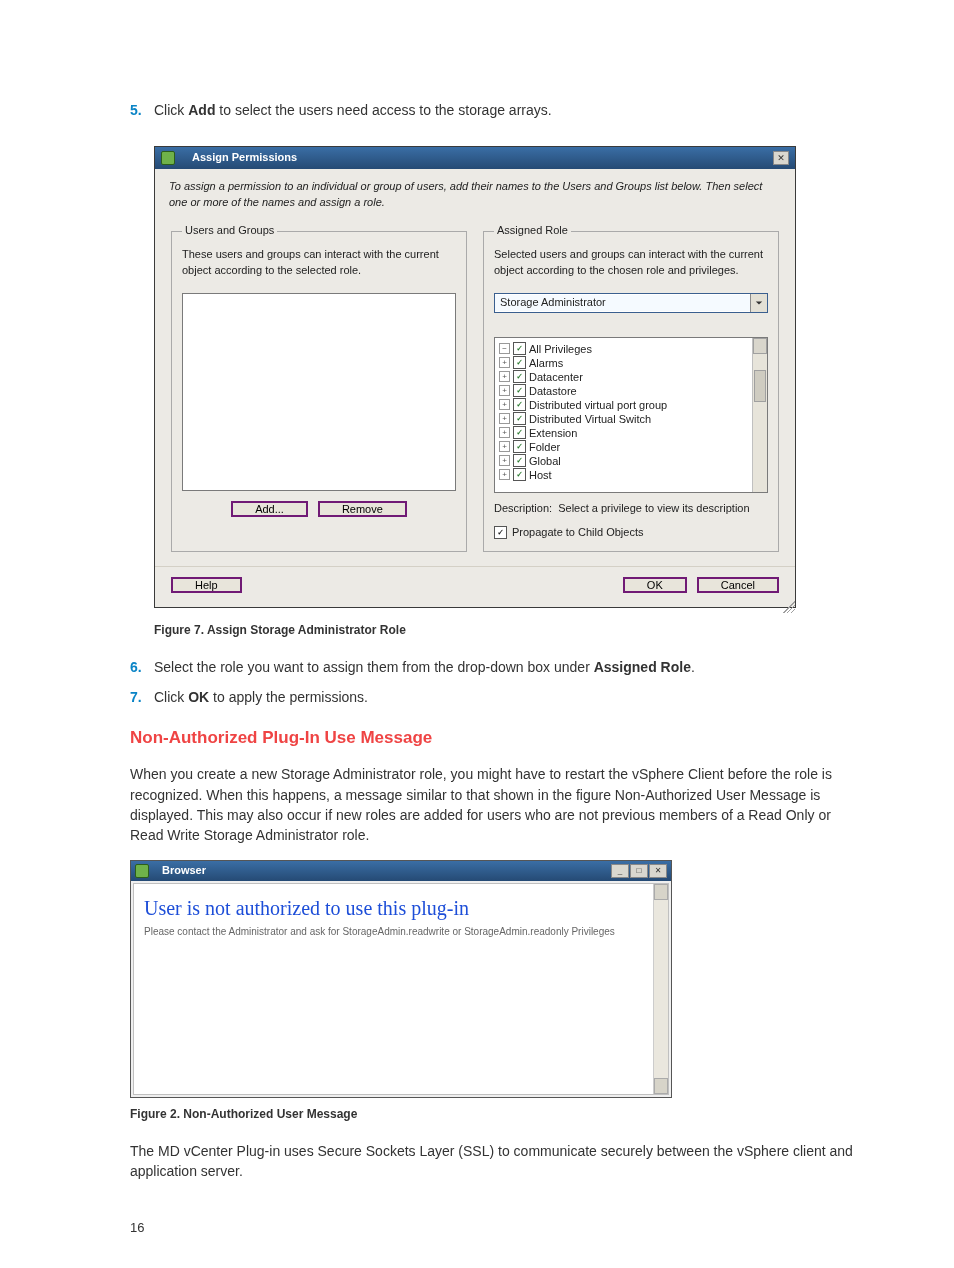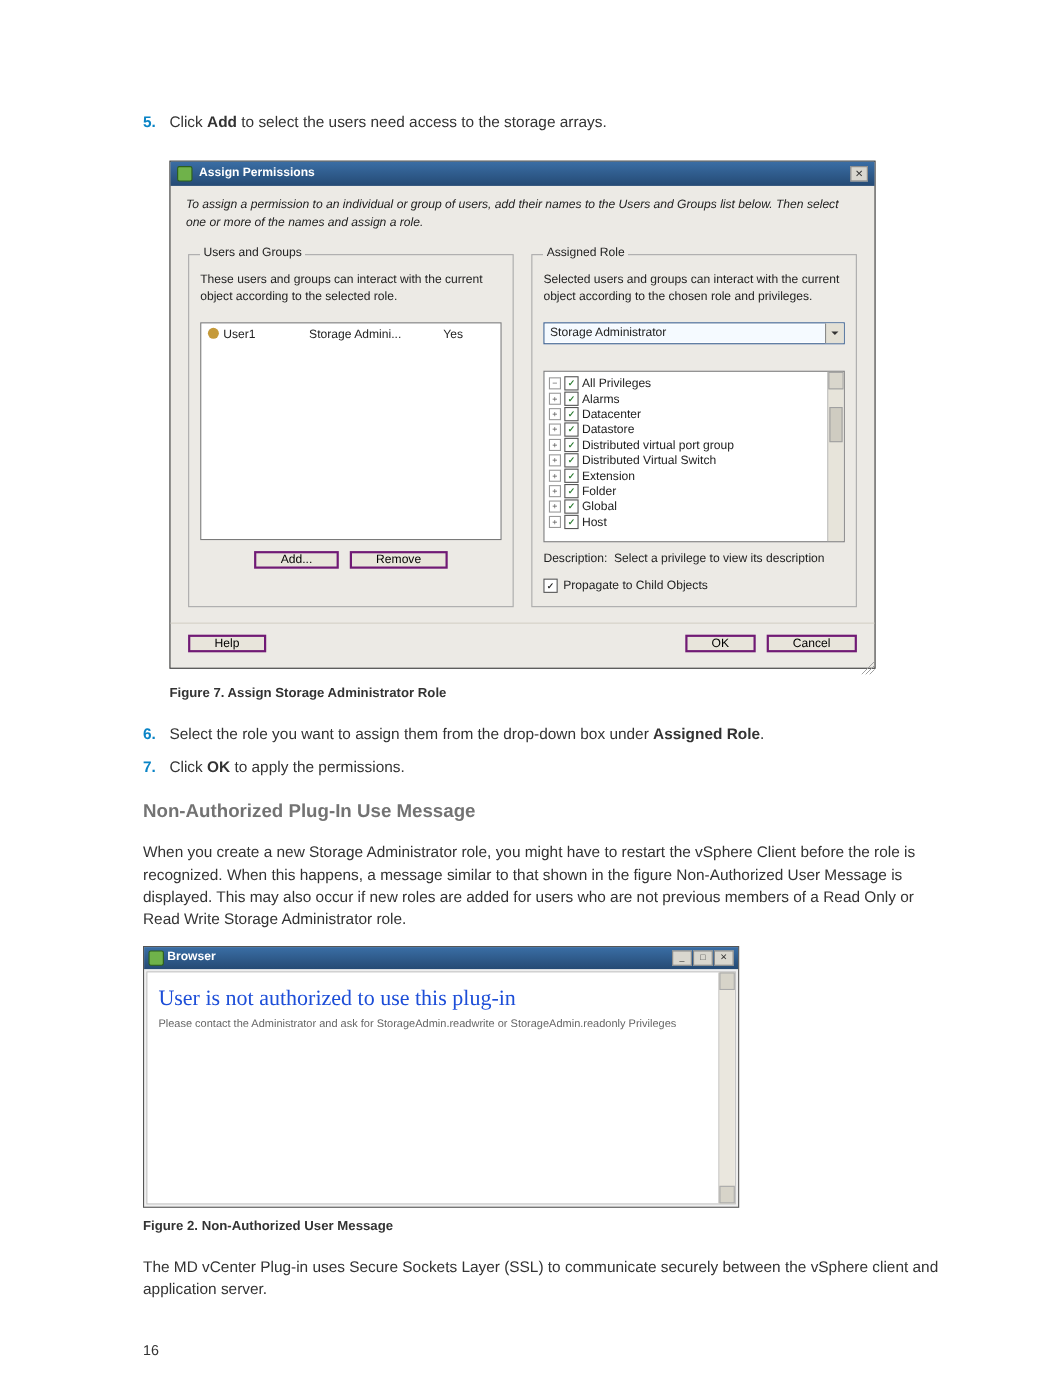--- a/index.html
+++ b/index.html
@@ -41,21 +41,21 @@
   .b { font-weight: bold; }
   .fig-caption {
     font-size: 12px;
     font-weight: bold;
     color: #333;
     margin: 8px 0 18px 0;
   }
   h4.sec {
     font-size: 17px;
     margin: 18px 0 12px 0;
-    color: #737373;
+    color: #ef4444;
   }
   h2.sec {
     font-size: 26px;
     margin: 26px 0 14px 0;
     color: #333;
   }
   .pagenum {
     position: absolute;
     left: 130px;
     bottom: 30px;
@@ -71,21 +71,21 @@
     font-family: Tahoma, sans-serif;
     font-size: 11px;
     color: #222;
   }
   .dlg .titlebar {
     background: linear-gradient(#3a6ea5, #254a74);
     color: #fff;
     padding: 3px 6px;
     display: flex;
     align-items: center;
-    gap: 6px;
+    gap: 17px;
   }
   .dlg .titlebar .tx { font-weight: bold; }
   .title-icon {
     width: 12px; height: 12px;
     background: #6fb24a;
     border: 1px solid #2c5e1a;
     border-radius: 2px;
   }
   .close-x {
     margin-left: auto;
@@ -246,21 +246,21 @@
     width:540px;
     margin:8px 0 8px 0;
     border:1px solid #555;
     font-family:Tahoma,sans-serif;
     font-size:11px;
     background:#efefef;
   }
   .browser .tb{
     background:linear-gradient(#3a6ea5,#254a74);
     color:#fff;
-    display:flex;align-items:center;gap:3px;
+    display:flex;align-items:center;gap:13px;
     padding:2px 4px;
   }
   .browser .tb .btns{margin-left:auto;display:flex;gap:1px;}
   .wbtn{
     width:16px;height:12px;background:#d9d7cf;border:1px solid #888;
     display:flex;align-items:center;justify-content:center;font-size:8px;color:#333;
   }
   .browser-body{
     background:#fff;
     border:1px solid #c0c0c0;
@@ -307,25 +307,20 @@
       </div>
       <div class="dlg-body">
         <div class="instr">To assign a permission to an individual or group of users, add their names to the Users and Groups list below. Then select one or more of the names and assign a role.</div>
 
         <div class="panes">
 
           <fieldset class="ug">
             <legend>Users and Groups</legend>
             <div class="sub">These users and groups can interact with the current object according to the selected role.</div>
             <div class="listbox">
-              <div class="listrow">
-                <div class="c-name"><span class="usr-ic"></span><span>User1</span></div>
-                <div class="c-role">Storage Admini...</div>
-                <div class="c-prop">Yes</div>
-              </div>
             </div>
             <div class="btns-under">
               <button class="btn">Add...</button>
               <button class="btn">Remove</button>
             </div>
           </fieldset>
 
           <fieldset class="ug">
             <legend>Assigned Role</legend>
             <div class="sub">Selected users and groups can interact with the current object according to the chosen role and privileges.</div>

